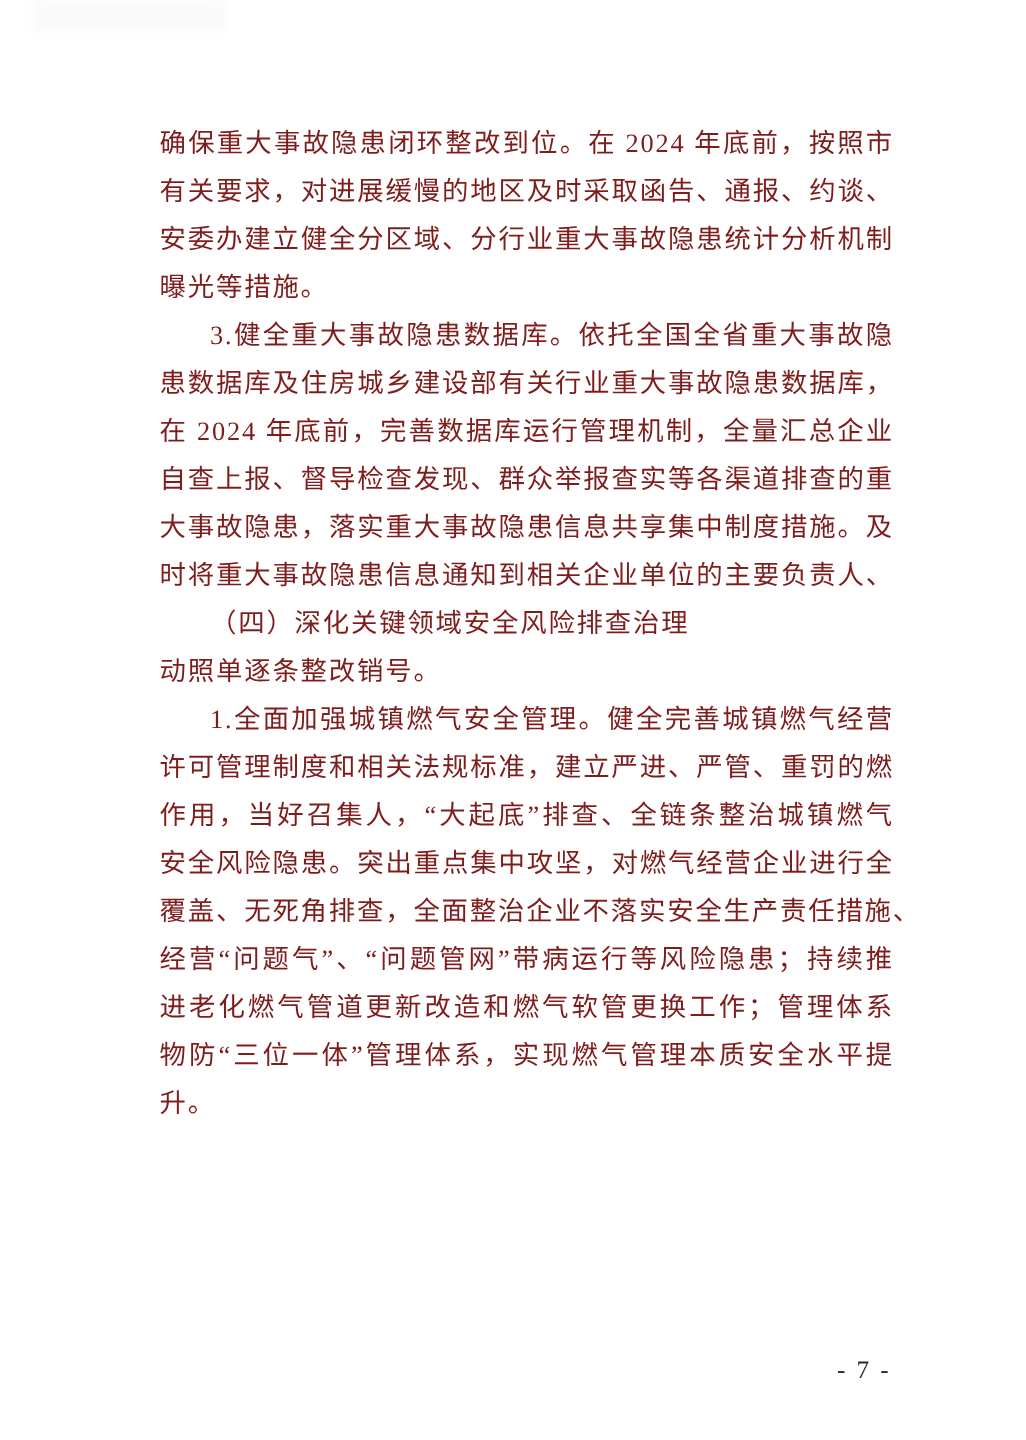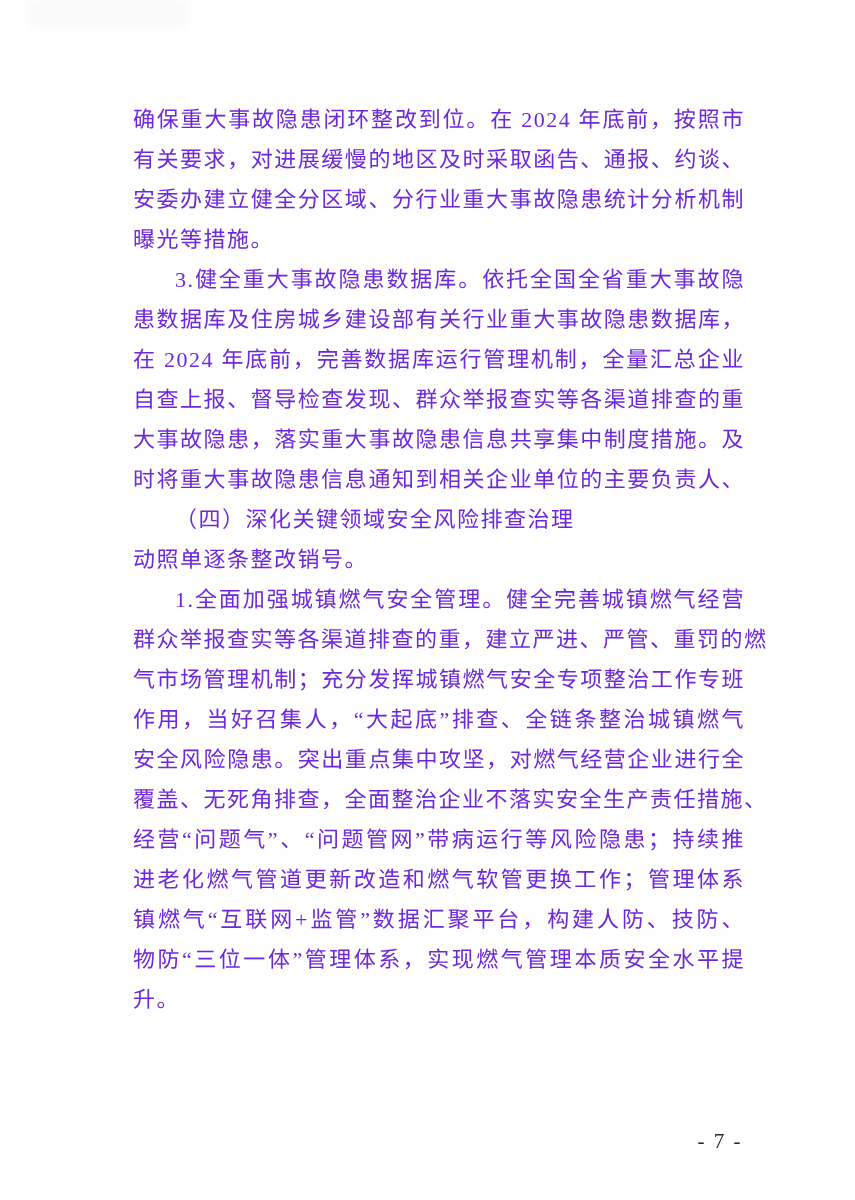--- a/index.html
+++ b/index.html
@@ -27,21 +27,21 @@
     width: 160px;
     height: 26px;
     background: #fafafa;
     filter: blur(4px);
   }
   .doc-body {
     position: absolute;
     left: 133px;
     top: 100px;
     width: 612px;
-    color: #6d28d9;
+    color: #7f1d1d;
   }
   .line {
     height: 40px;
     line-height: 40px;
     font-size: 22px;
     letter-spacing: 1.5px;
     white-space: nowrap;
     text-align: justify;
     text-align-last: justify;
     -moz-text-align-last: justify;
@@ -78,25 +78,23 @@
       <div class="line para-end">曝光等措施。</div>
       <div class="line indent">3.健全重大事故隐患数据库。依托全国全省重大事故隐</div>
       <div class="line">患数据库及住房城乡建设部有关行业重大事故隐患数据库，</div>
       <div class="line">在 2024 年底前，完善数据库运行管理机制，全量汇总企业</div>
       <div class="line">自查上报、督导检查发现、群众举报查实等各渠道排查的重</div>
       <div class="line">大事故隐患，落实重大事故隐患信息共享集中制度措施。及</div>
       <div class="line">时将重大事故隐患信息通知到相关企业单位的主要负责人、</div>
       <div class="line indent para-end">（四）深化关键领域安全风险排查治理</div>
       <div class="line para-end">动照单逐条整改销号。</div>
       <div class="line indent">1.全面加强城镇燃气安全管理。健全完善城镇燃气经营</div>
-      <div class="line">群众举报查实等各渠道排查的重，建立严进、严管、重罚的燃</div>
-      <div class="line">气市场管理机制；充分发挥城镇燃气安全专项整治工作专班</div>
+      <div class="line">许可管理制度和相关法规标准，建立严进、严管、重罚的燃</div>
       <div class="line">作用，当好召集人，“大起底”排查、全链条整治城镇燃气</div>
       <div class="line">安全风险隐患。突出重点集中攻坚，对燃气经营企业进行全</div>
       <div class="line">覆盖、无死角排查，全面整治企业不落实安全生产责任措施、</div>
       <div class="line">经营“问题气”、“问题管网”带病运行等风险隐患；持续推</div>
       <div class="line">进老化燃气管道更新改造和燃气软管更换工作；管理体系</div>
-      <div class="line">镇燃气“互联网+监管”数据汇聚平台，构建人防、技防、</div>
       <div class="line">物防“三位一体”管理体系，实现燃气管理本质安全水平提</div>
       <div class="line para-end">升。</div>
     </main>
   <div class="page-number">- 7 -</div>
 </div>
 
 </body></html>

